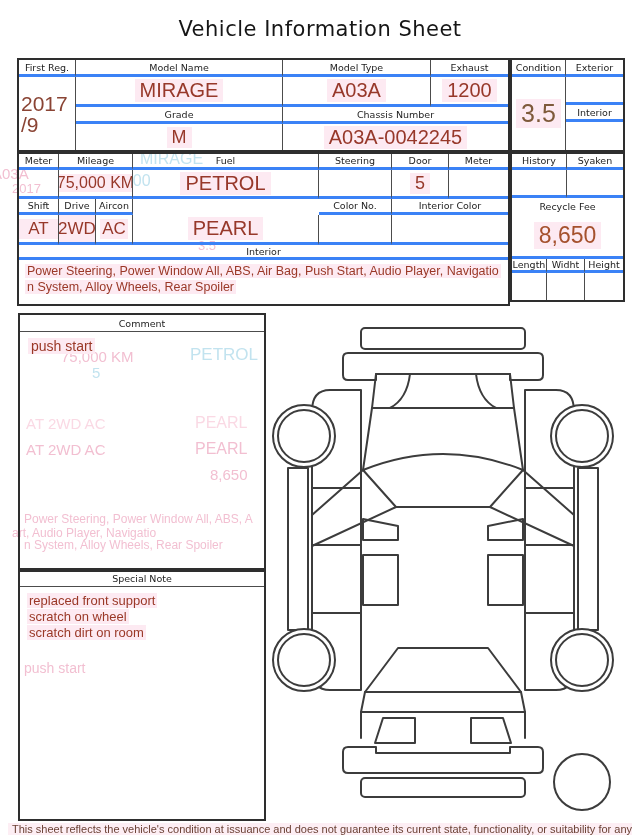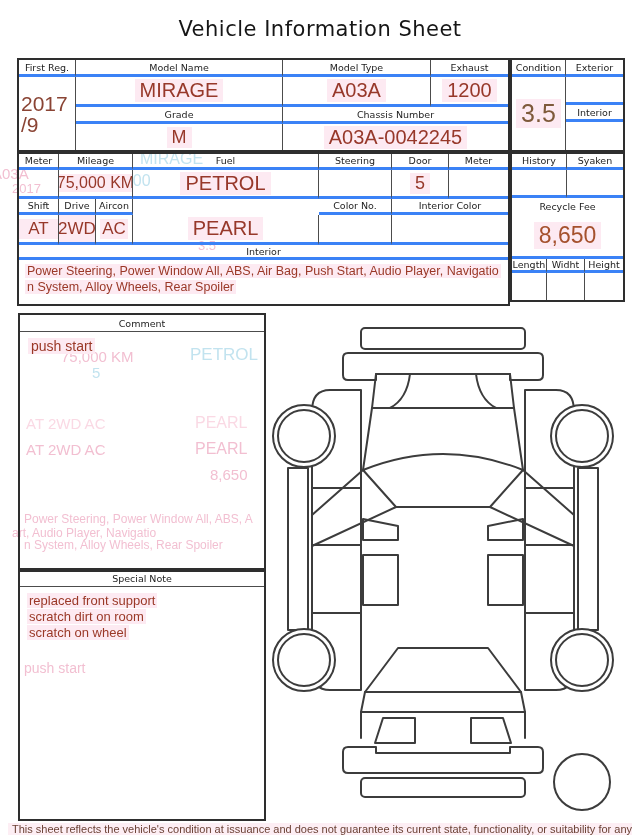--- a/index.html
+++ b/index.html
@@ -218,22 +218,22 @@
 </div>
 
 <div class="box" style="left:18px;top:313px;width:244px;height:255px;">
   <div class="box-hdr">Comment</div>
   <div class="cmt-line"><span class="hl" style="padding:0 3px;">push start</span></div>
 </div>
 
 <div class="box" style="left:18px;top:568px;width:244px;height:249px;">
   <div class="box-hdr">Special Note</div>
   <div class="note-line" style="margin-top:6px;"><span class="hl">replaced front support</span></div>
+  <div class="note-line"><span class="hl">scratch on wheel</span></div>
   <div class="note-line"><span class="hl">scratch dirt on room</span></div>
-  <div class="note-line"><span class="hl">scratch on wheel</span></div>
 </div>
 
 <svg class="car" viewBox="0 0 372 500" xmlns="http://www.w3.org/2000/svg">
   <g stroke="#3c3c3c" stroke-width="2" fill="none" stroke-linejoin="round" stroke-linecap="round">
 
     <rect x="93" y="13" width="164" height="21" rx="4"></rect>
     <path d="M80,38 H270 Q275,38 275,43 V60 Q275,65 270,65 H242 V59 H108 V65 H80 Q75,65 75,60 V43 Q75,38 80,38 Z"></path>
 
     <path d="M108,59 L104,93 H246 L242,59"></path>
     <path d="M142,59 Q139,84 122,93"></path>

